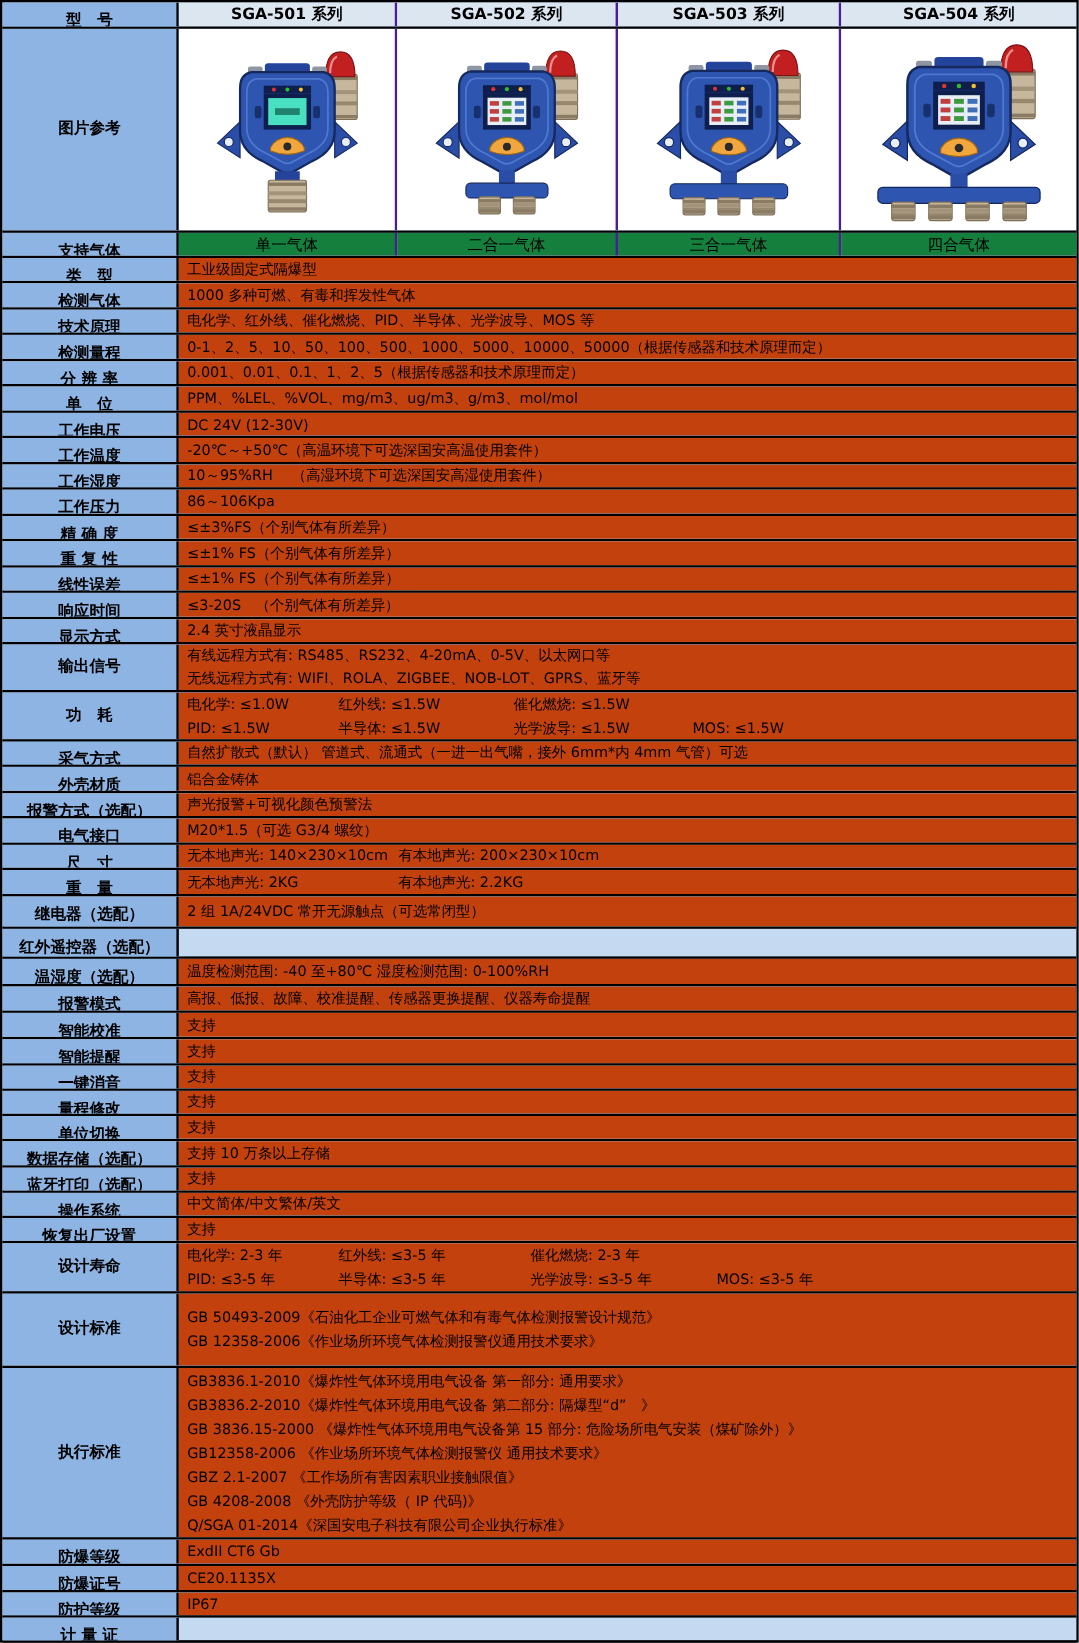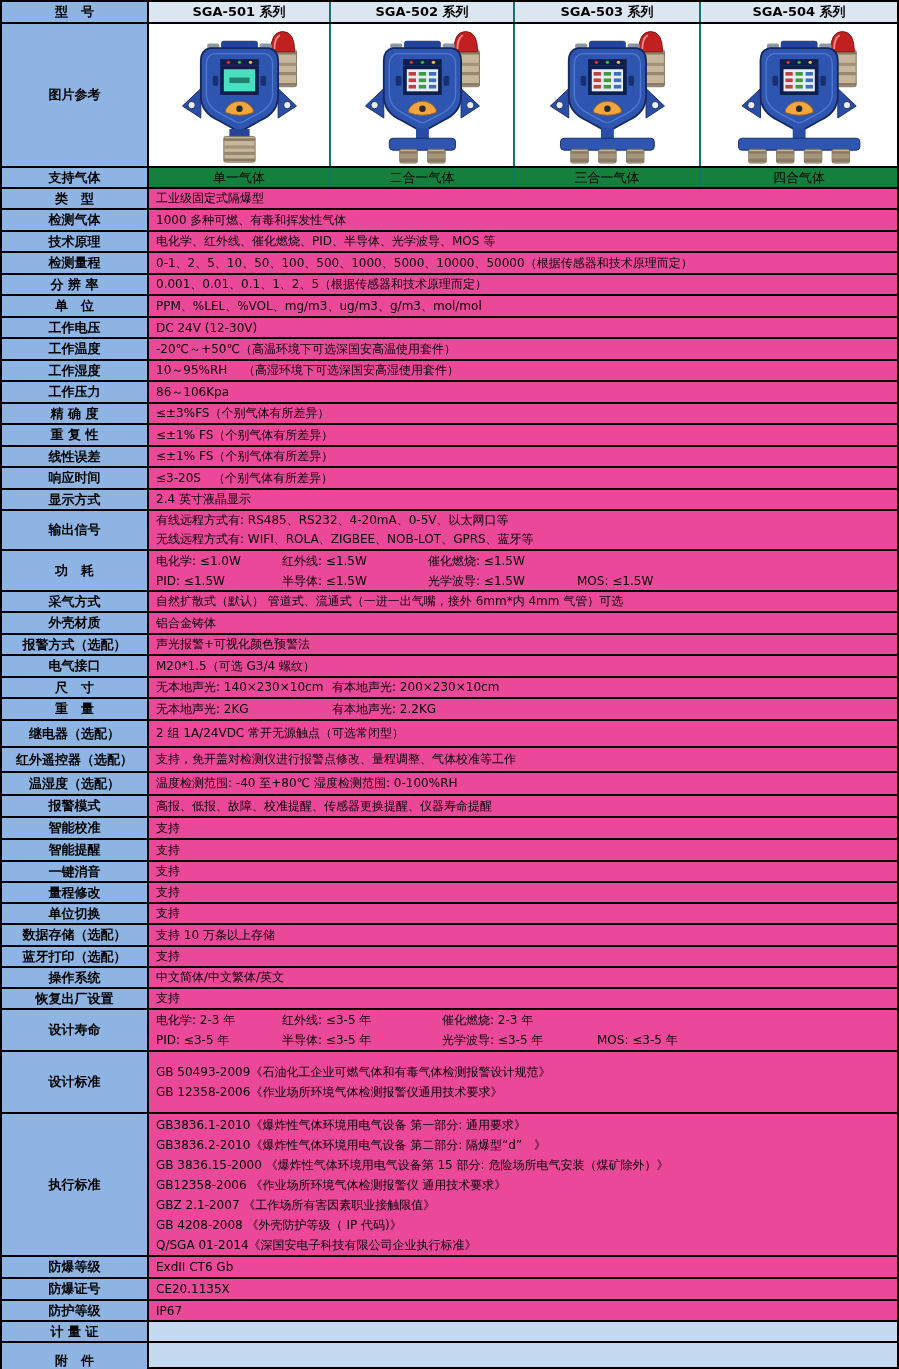--- a/index.html
+++ b/index.html
@@ -1,40 +1,40 @@
 <!DOCTYPE html>
 <html><head>
 <meta charset="utf-8">
 <style>
 *{margin:0;padding:0;box-sizing:border-box}
 html,body{background:#fff}
 body{width:899px;height:1369px;font-family:"DejaVu Sans","Liberation Sans",sans-serif;color:#000}
 .table{width:899px;height:1369px;border:2px solid #000;display:flex;flex-direction:column;background:#c5d9f1}
 .r{display:flex;border-bottom:2px solid #000;flex:none;overflow:hidden}
 .r:last-child{border-bottom:none}
-.lbl{width:147px;flex:none;background:#8db4e2;border-right:2px solid #000;display:flex;align-items:center;justify-content:center;text-align:center;font-weight:bold;font-size:13px;white-space:pre;line-height:14px;padding:4px 2px}
-.val{flex:1;background:#ec4899;display:flex;align-items:center;padding:0 7px;font-size:12px;white-space:nowrap;overflow:hidden}
+.lbl{width:147px;flex:none;background:#8db4e2;border-right:2px solid #000;display:flex;align-items:center;justify-content:center;text-align:center;font-weight:bold;font-size:13px;white-space:pre;line-height:14px;padding:16px 2px}
+.val{flex:1;background:#c2410c;display:flex;align-items:center;padding:0 7px;font-size:12px;white-space:nowrap;overflow:hidden}
 .val.multi{flex-direction:column;align-items:flex-start;justify-content:center}
 .mline{white-space:nowrap;line-height:20px}
 .mline.tight{line-height:19px}
 .cols{flex:1;display:flex}
-.cols .c{display:flex;align-items:center;justify-content:center;border-right:2px solid #0f766e;font-size:13px;overflow:hidden}
+.cols .c{display:flex;align-items:center;justify-content:center;border-right:2px solid #4c1d95;font-size:13px;overflow:hidden}
 .cols .c:last-child{border-right:none}
 .c1{width:182px;flex:none}.c2{width:184px;flex:none}.c3{width:186px;flex:none}.c4{flex:1}
 .hdr .c{background:#dce6f1;font-weight:bold}
 .imgs .c{background:#ffffff;padding:2px}
 .gasr .c{background:#15803d;font-weight:normal}
 .device{width:96%;height:100%}
 .device svg{display:block;width:100%;height:100%}
 .seg{display:inline-block;white-space:nowrap}
 .s176{width:176px}.s158{width:158px}
 .pw1{width:126px}.pw2{width:146px}.pw3{width:149px}
 .lf1{width:126px}.lf2{width:160px}.lf3{width:155px}
 .h20{height:36px}.h21{height:21px}.h22{height:22px}.h23{height:23px}.h25{height:25px}.h27{height:27px}
-.h40{height:40px}.h41{height:41px}.h42{height:42px}.h62{height:62px}.h143{height:143px}.h148{height:144px}
+.h40{height:40px}.h41{height:41px}.h42{height:42px}.h62{height:62px}.h143{height:143px}.h148{height:170px}
 </style>
 </head>
 <body>
 
 <div class="table">
 
   <div class="r h22 hdr">
     <div class="lbl">型　号</div>
     <div class="cols">
       <div class="c c1">SGA-501 系列</div>
@@ -417,21 +417,20 @@
         <span class="seg">有本地声光: 2.2KG</span>
     </div>
   </div>
 
   <div class="r h27">
     <div class="lbl">继电器（选配）</div>
     <div class="val">2 组 1A/24VDC 常开无源触点（可选常闭型）</div>
   </div>
   <div class="r h25">
     <div class="lbl">红外遥控器（选配）</div>
-    <div class="val">支持，免开盖对检测仪进行报警点修改、量程调整、气体校准等工作</div>
   </div>
   <div class="r h23">
     <div class="lbl">温湿度（选配）</div>
     <div class="val">
       <span class="seg s158">温度检测范围: -40 至+80℃</span>
         <span class="seg">湿度检测范围: 0-100%RH</span>
     </div>
   </div>
 
   <div class="r h22">

